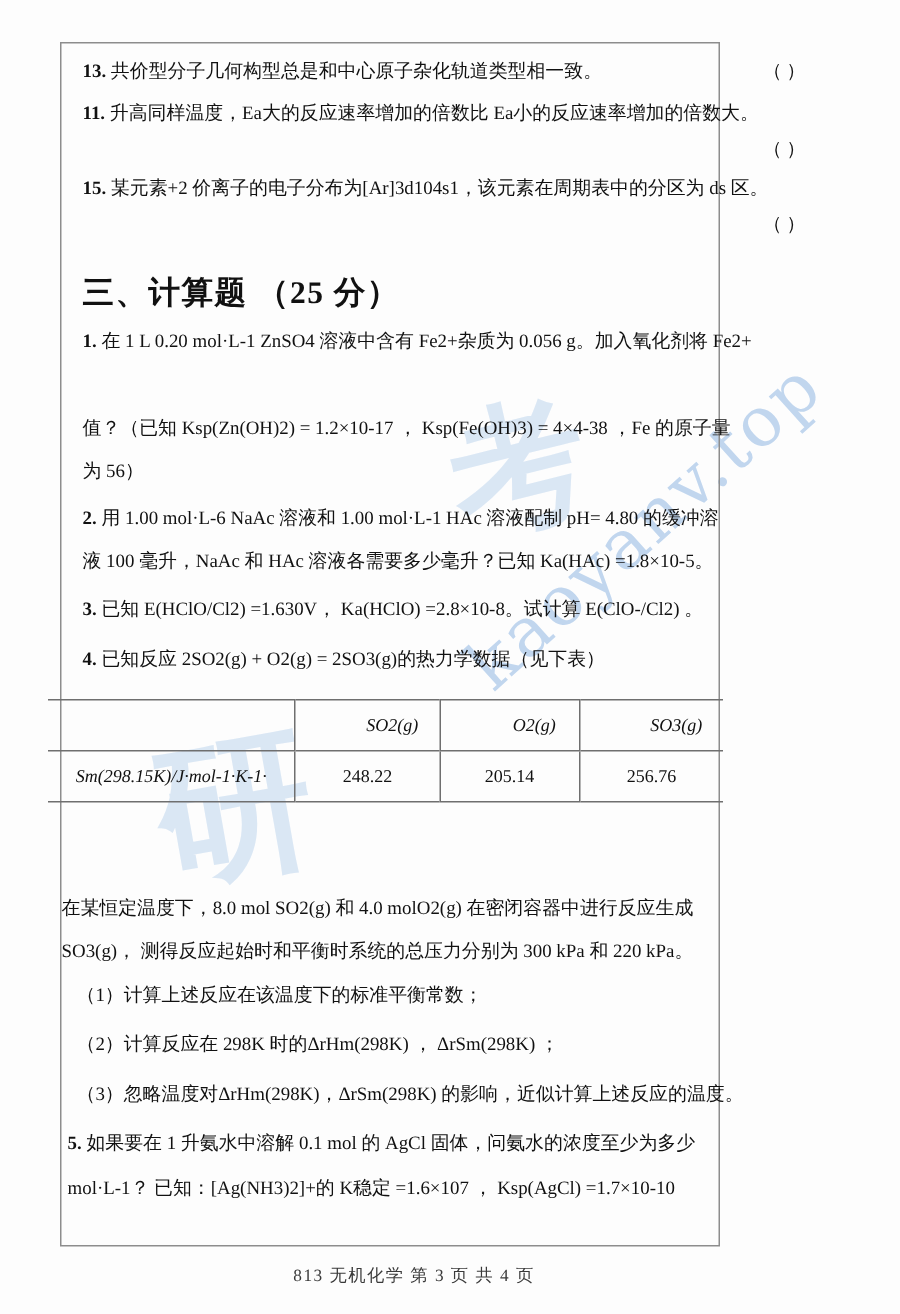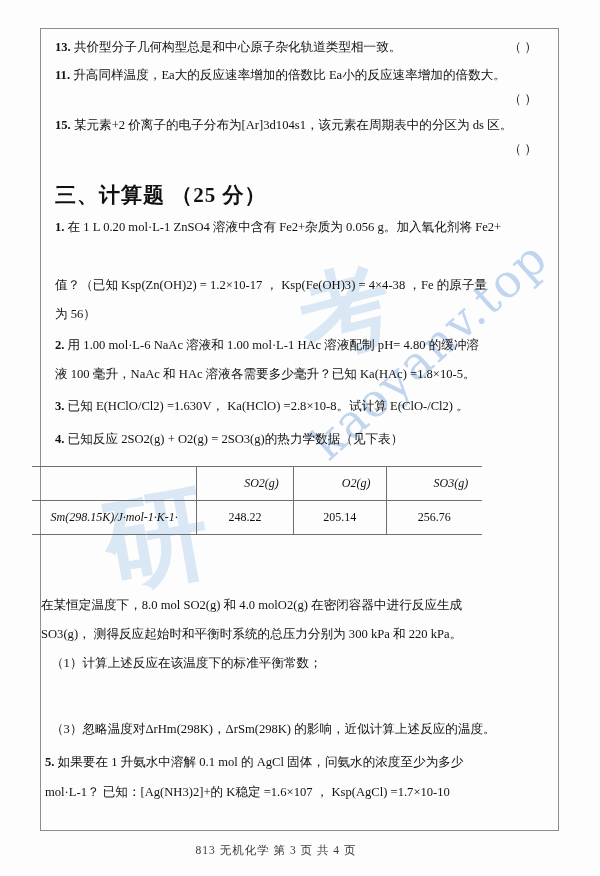--- a/index.html
+++ b/index.html
@@ -54,21 +54,21 @@
     white-space: nowrap;
   }
   .wm-cal.a { left: 300px; top: 250px; font-size: 92px; transform: rotate(-14deg); }
   .wm-cal.b { left: 105px; top: 470px; font-size: 104px; transform: rotate(-10deg); }
 
   
   .frame {
     position: absolute;
     left: 40px;
     top: 28px;
-    width: 519px;
+    width: 440px;
     height: 803px;
     border: 1px solid #8d8d8d;
     box-sizing: border-box;
     background: transparent;
     z-index: 3;
   }
   .frame-inner {
     position: relative;
     padding: 6px 12px 0 14px;
     height: 100%;
@@ -195,20 +195,21 @@
     </div>
 
     <div class="q" style="left:14px; top:404px;font-family:Liberation Serif, serif;">
       <b class="num">4.</b> <span>已知反应 2SO2(g) + O2(g) = 2SO3(g)的热力学数据（见下表）</span>
     </div>
 
     <div class="q" style="left:0px; top:570px;">在某恒定温度下，8.0 mol SO2(g) 和 4.0 molO2(g) 在密闭容器中进行反应生成</div>
     <div class="q" style="left:0px; top:599px;">SO3(g)，  测得反应起始时和平衡时系统的总压力分别为 300 kPa 和 220 kPa。</div>
 
     <div class="q" style="left:10px; top:628px;">（1）计算上述反应在该温度下的标准平衡常数；</div>
+    <div class="q" style="left:10px; top:661px;">（2）计算反应在 298K 时的ΔrHm(298K) ， ΔrSm(298K) ；</div>
     <div class="q" style="left:10px; top:694px;">（3）忽略温度对ΔrHm(298K)，ΔrSm(298K) 的影响，近似计算上述反应的温度。</div>
 
     <div class="q" style="left:4px; top:727px;">
       <b class="num">5.</b> <span>如果要在 1 升氨水中溶解 0.1 mol 的 AgCl 固体，问氨水的浓度至少为多少</span>
     </div>
     <div class="q" style="left:4px; top:757px;">mol·L-1？ 已知：[Ag(NH3)2]+的 K稳定 =1.6×107 ， Ksp(AgCl) =1.7×10-10</div>
 
   </div>
 </div>
 

